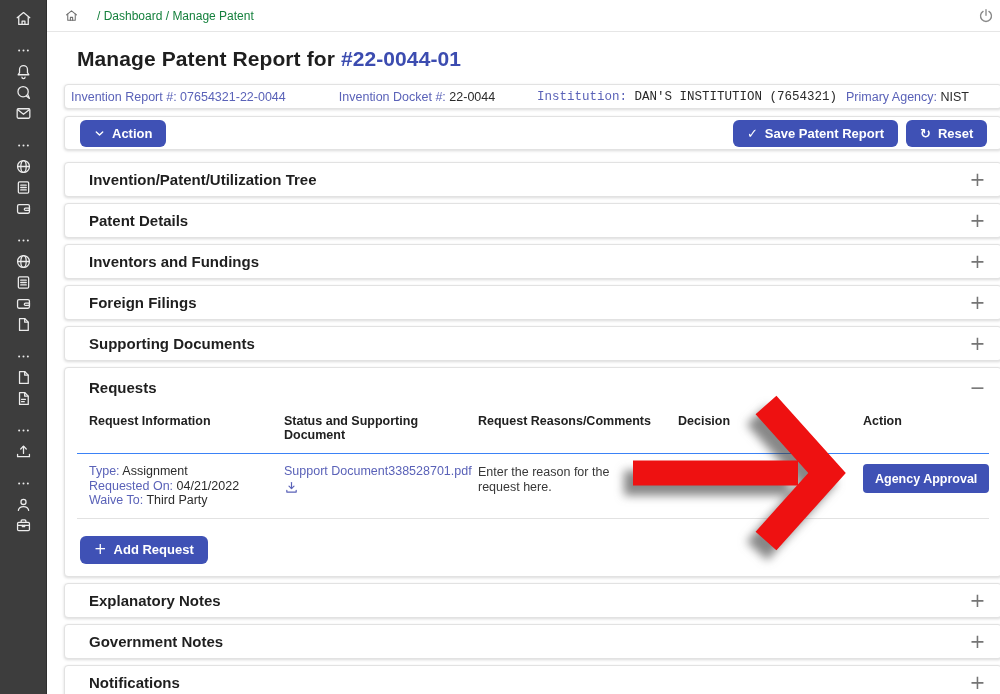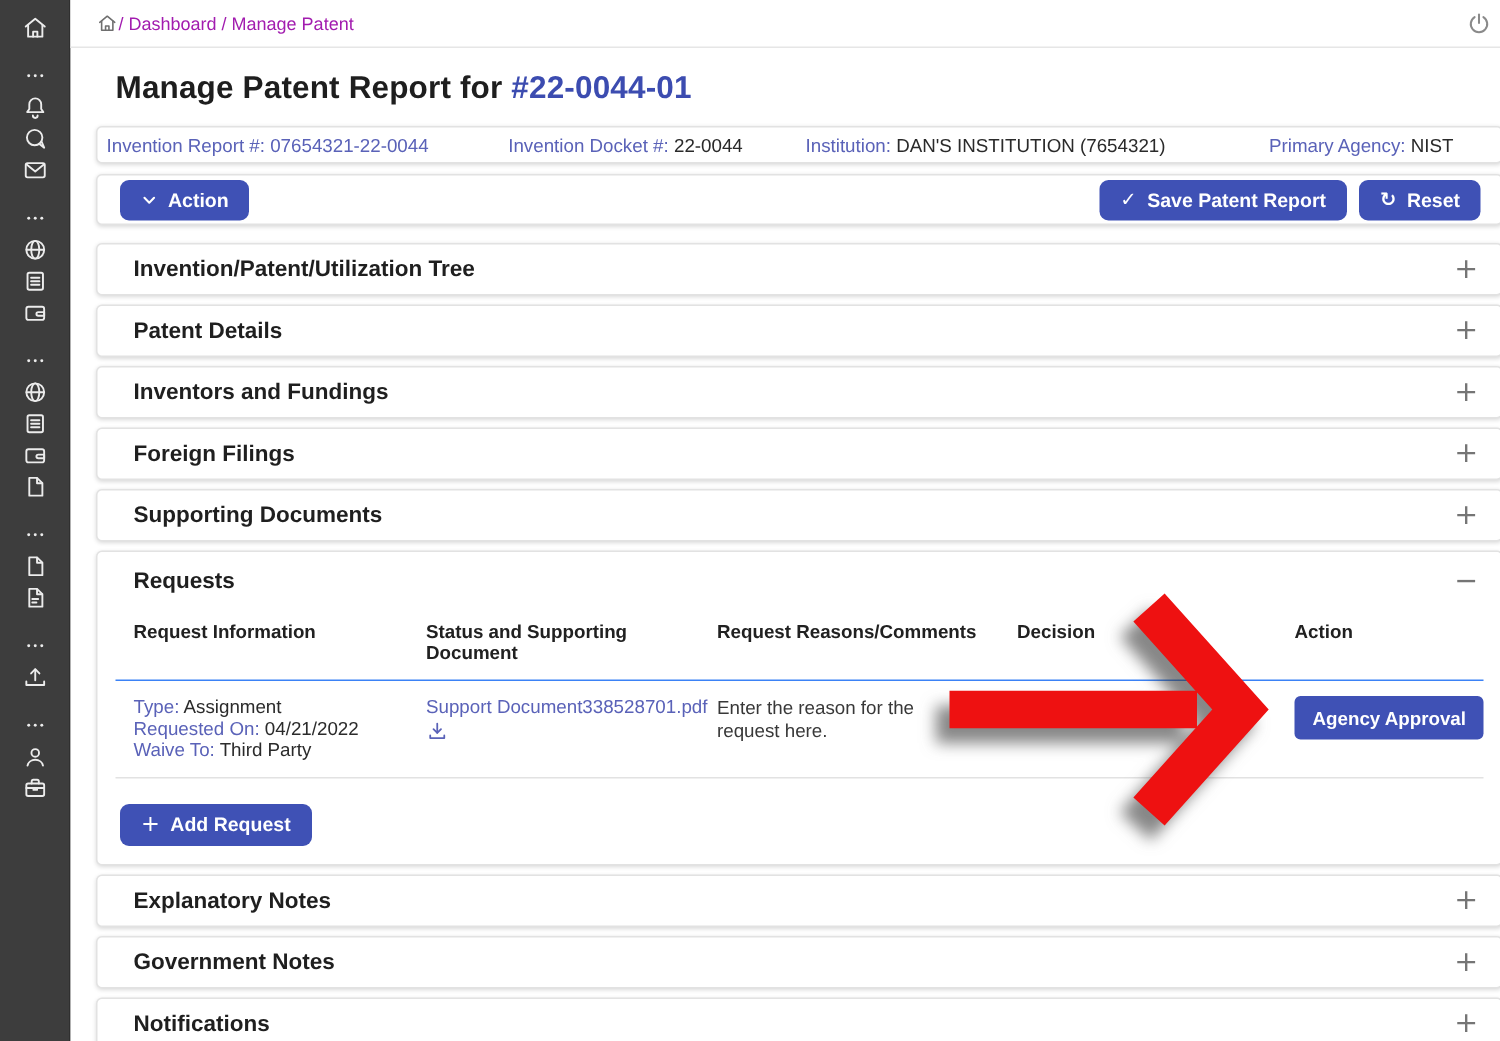--- a/index.html
+++ b/index.html
@@ -18,21 +18,21 @@
   .sb-icon.more { margin-top: 12px; }
   .sb-icon svg { width: 19px; height: 19px; }
 
   
   .main { flex: 1; display: flex; flex-direction: column; background: #fff; }
 
   .topbar {
     height: 32px; flex: 0 0 32px; display: flex; align-items: center;
     padding: 0 15px 0 17px; border-bottom: 1px solid #e6e6e6; background: #fff;
   }
-  .breadcrumb { display: flex; align-items: center; gap: 0; color: #a21caf; font-size: 12px; }
+  .breadcrumb { display: flex; align-items: center; gap: 18px; color: #15803d; font-size: 12px; }
   .breadcrumb svg { width: 15px; height: 15px; }
   .power-btn { margin-left: auto; background: none; border: none; cursor: pointer; display: flex; }
   .power-btn svg { width: 18px; height: 18px; }
 
   .content { padding: 0 8px 0 17px; }
 
   h1.page-title { font-size: 21px; font-weight: 700; color: #1e1e1e; margin: 15px 0 13px 13px; letter-spacing: .1px; }
   h1.page-title .accent { color: #3c4cb0; }
 
   .card {
@@ -40,21 +40,21 @@
     box-shadow: 0 1px 3px rgba(0,0,0,.15);
   }
 
   .info-card { height: 25px; display: flex; align-items: center; font-size: 12.5px; margin-bottom: 7px; }
   .info-pair { white-space: nowrap; padding-left: 6px; }
   .info-pair .lbl { color: #5a62b8; }
   .info-pair .val { color: #2a2a2a; }
   .info-pair .val.link { color: #5a62b8; }
   .info-pair:nth-child(1) { width: 232px; }
   .info-pair:nth-child(2) { width: 234px; text-align: center; }
-  .info-pair:nth-child(3) { width: 309px; }
+  .info-pair:nth-child(3) { width: 309px; font-family: Liberation Mono, monospace; }
 
   .toolbar-card { height: 34px; display: flex; align-items: center; padding: 0 14px 0 15px; margin-bottom: 12px; }
   .toolbar-right { margin-left: auto; display: flex; gap: 8px; }
 
   .btn {
     background: #3f51b5; color: #fff; font-weight: 700; font-size: 13px;
     font-family: "Liberation Sans", sans-serif;
     border: none; border-radius: 6px; height: 27px; padding: 0 14px;
     display: inline-flex; align-items: center; gap: 7px; cursor: pointer; white-space: nowrap;
   }

